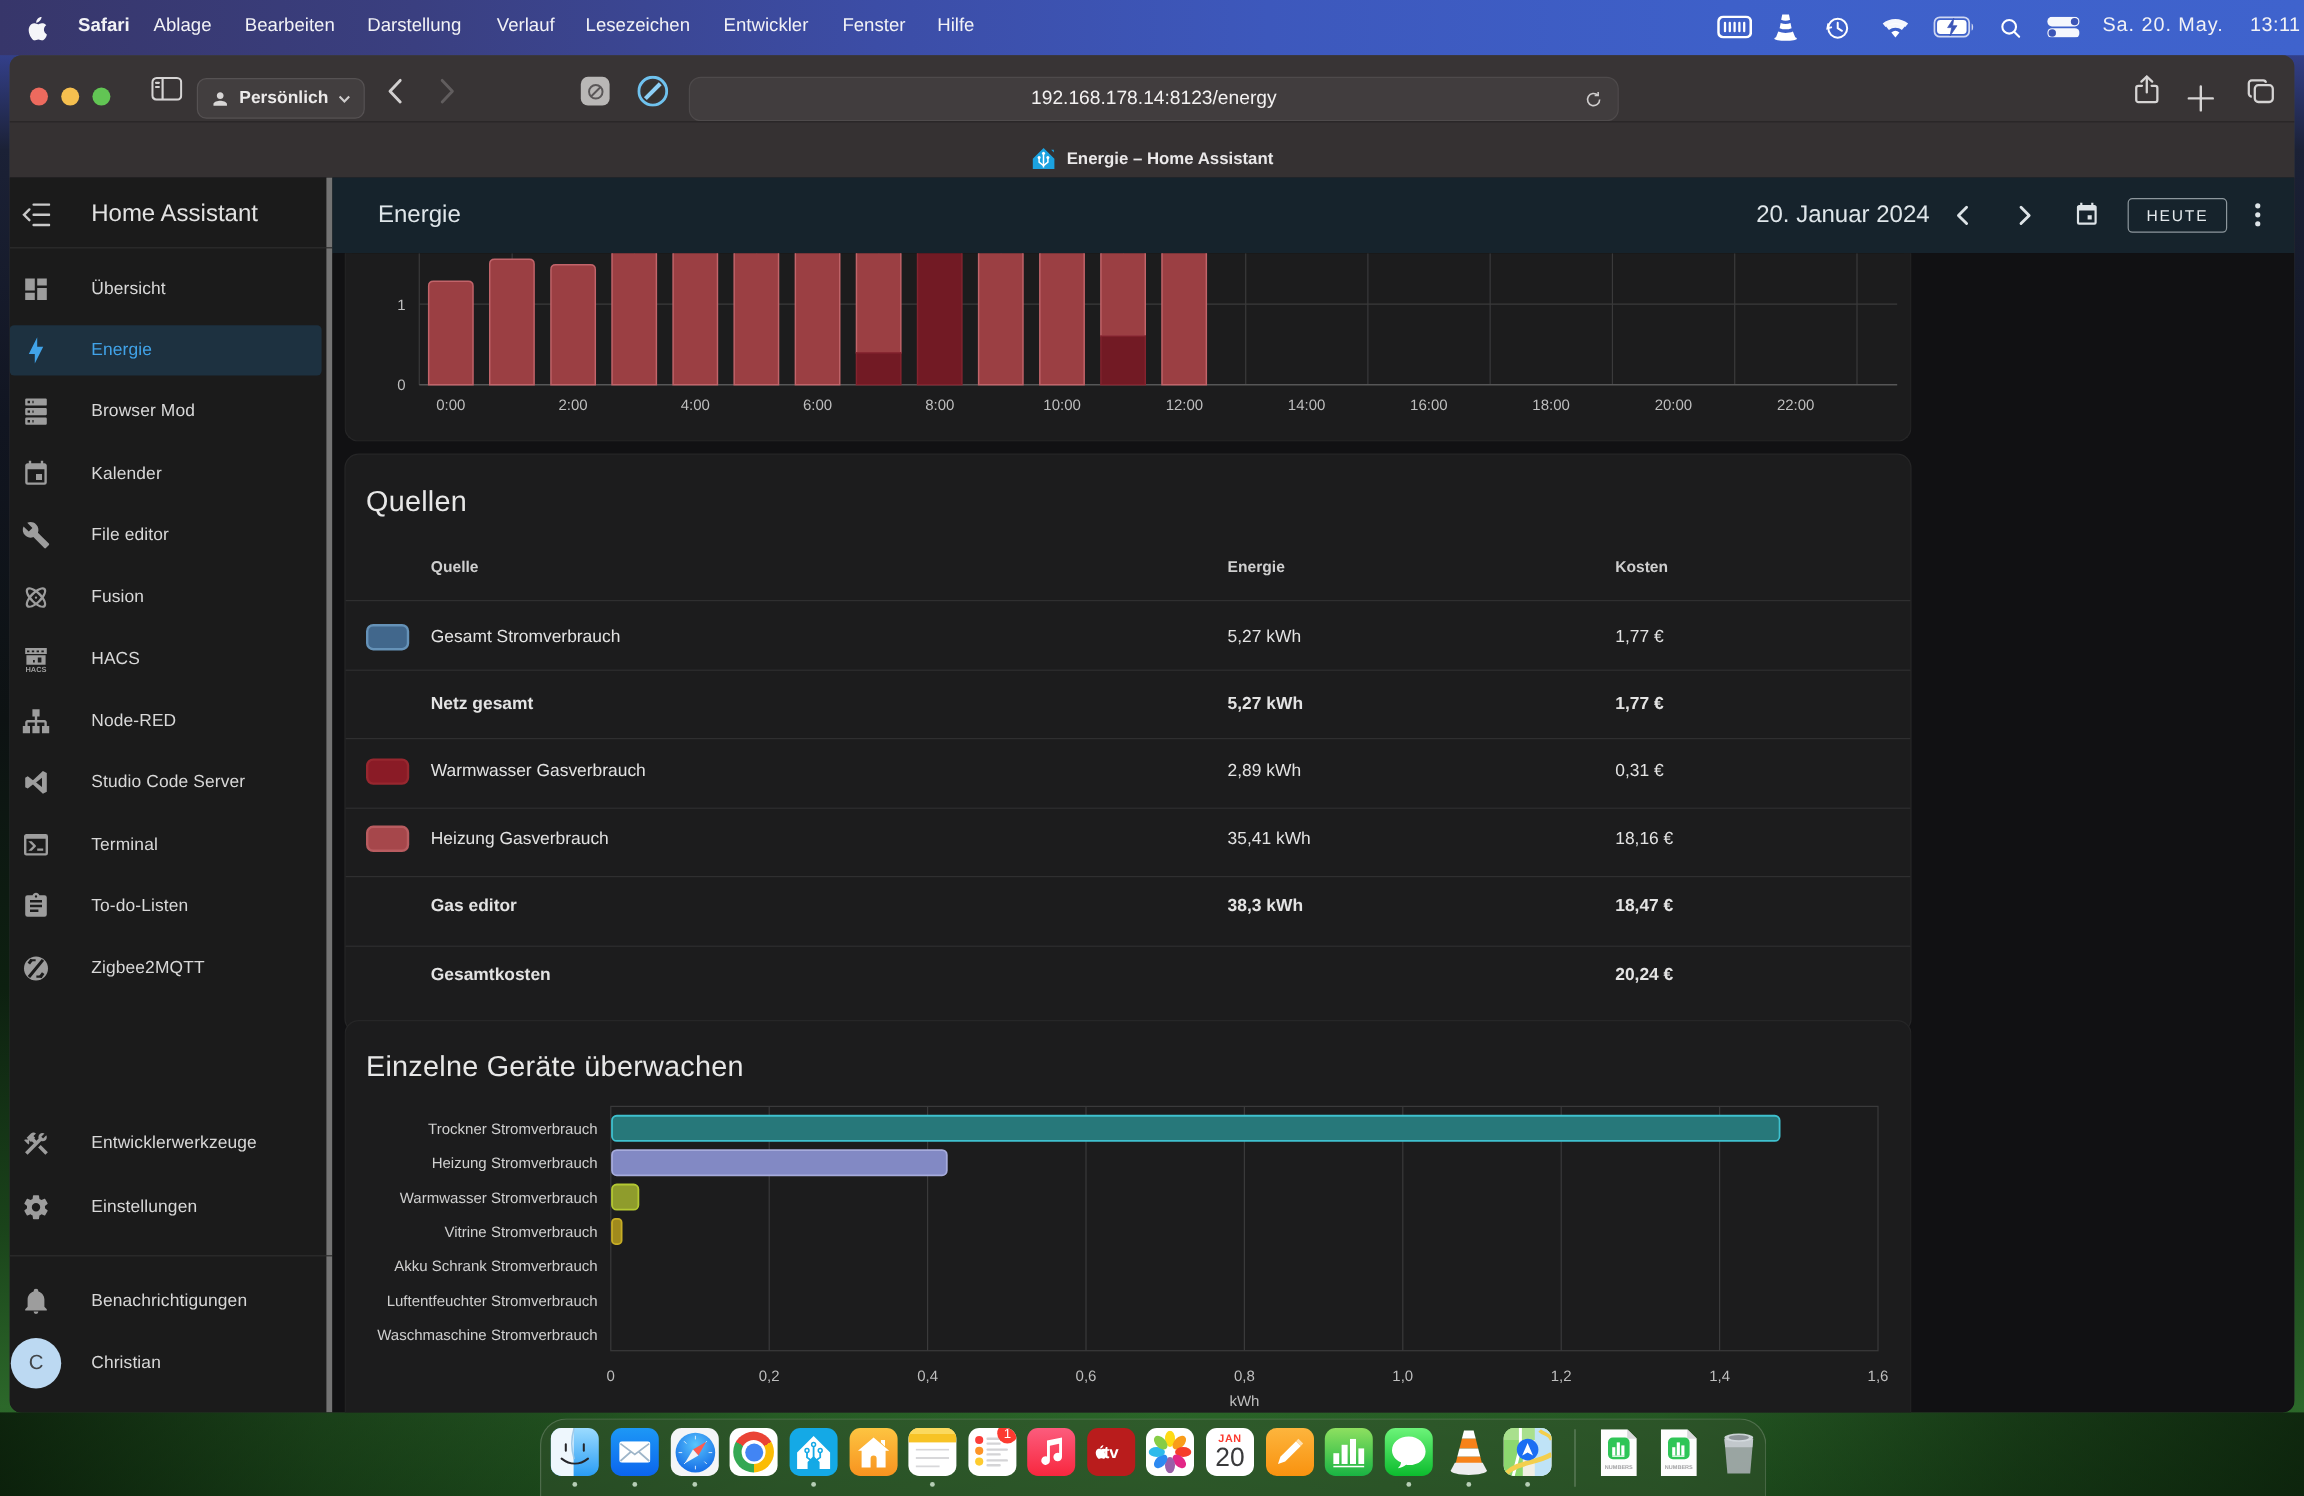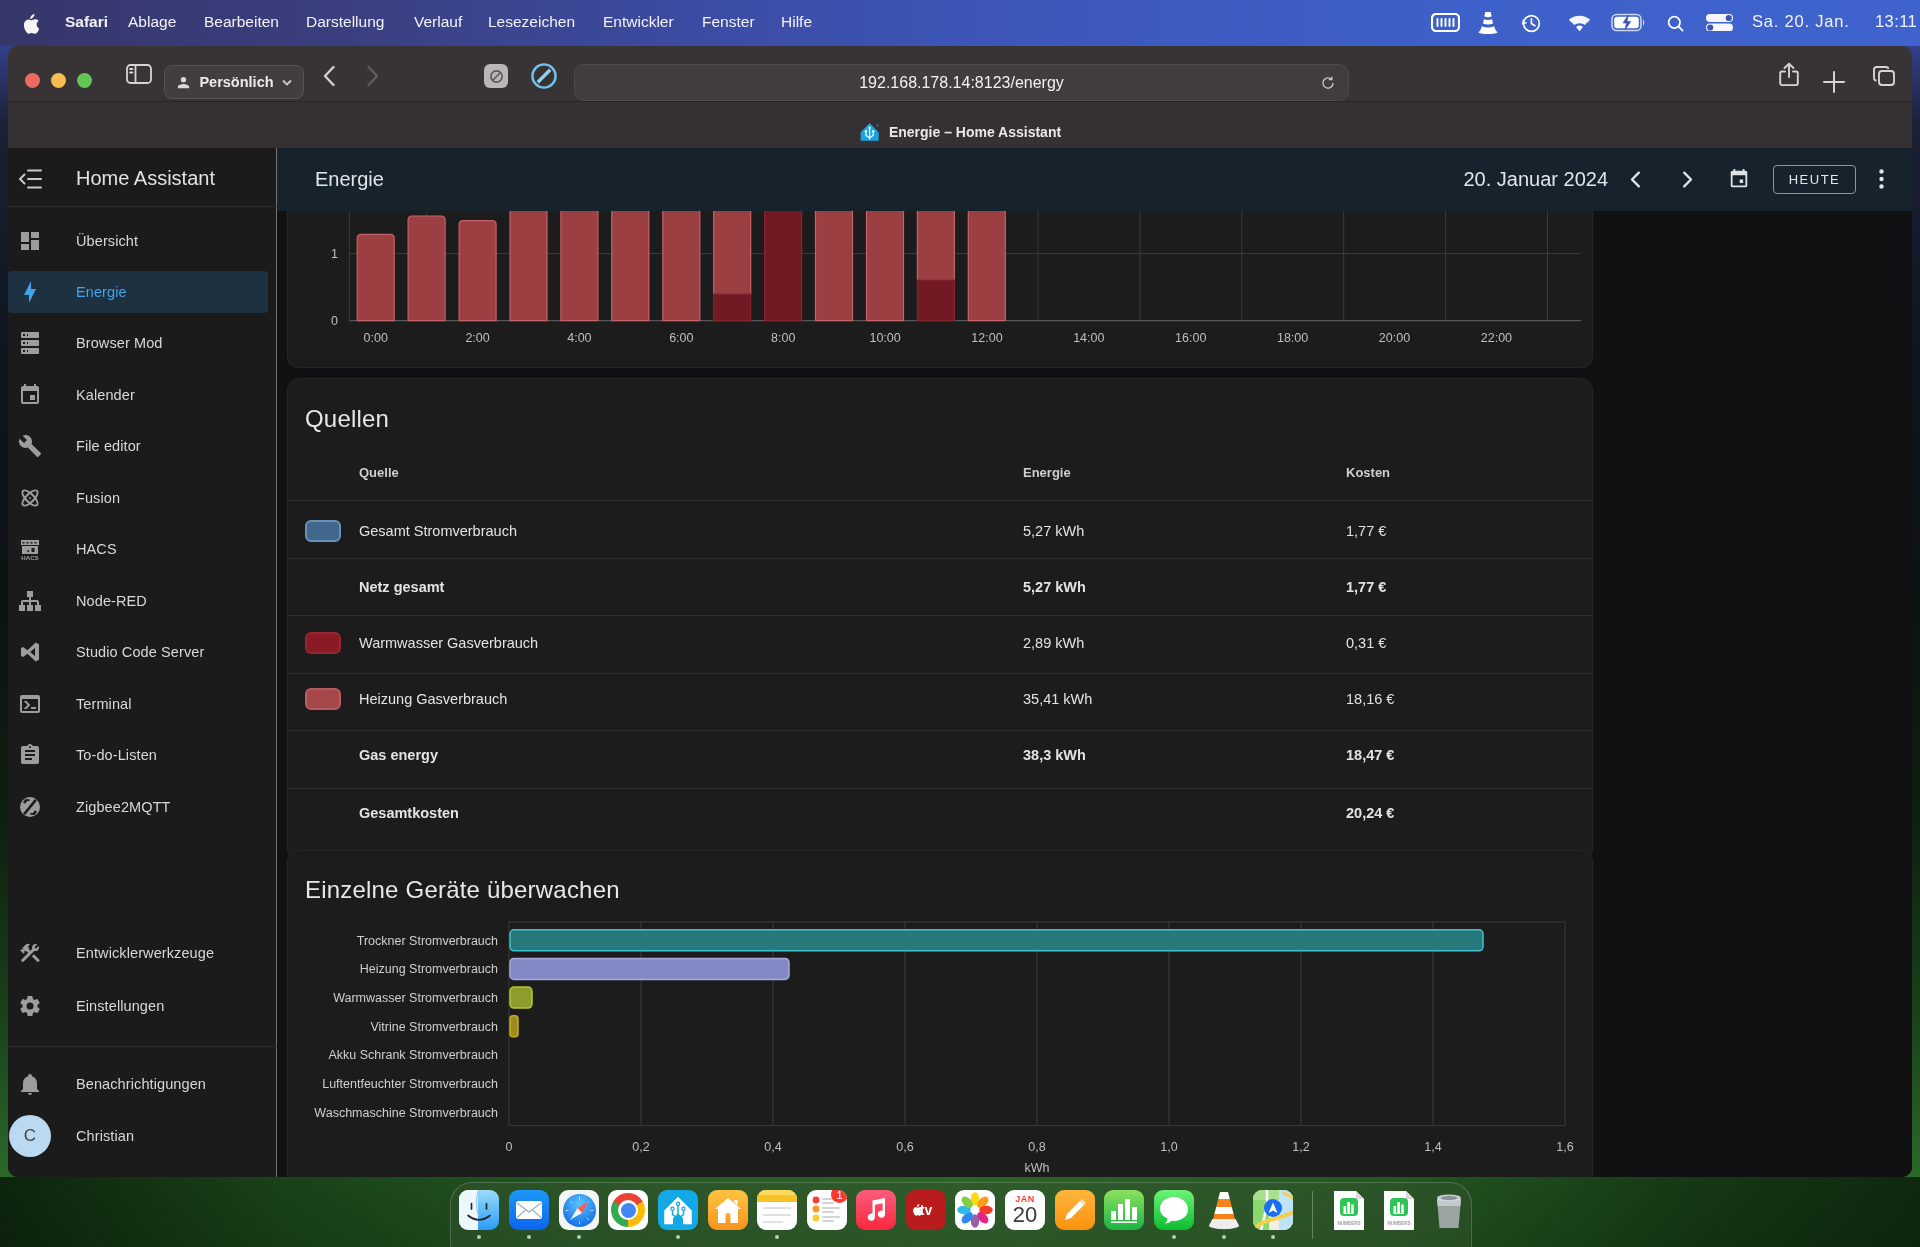--- a/index.html
+++ b/index.html
@@ -25,21 +25,21 @@
   #toolbar { position:absolute; left:0; top:0; width:100%; height:55px; background:#383435; }
   #tabstrip { position:absolute; left:0; top:55px; width:100%; height:47px; background:#353132; border-top:1px solid #292526; display:flex; align-items:center; justify-content:center; padding-top:13px; }
   .tl { position:absolute; top:27px; width:15px; height:15px; border-radius:50%; }
   #urlbar {
     position:absolute; left:566px; top:18px; width:775px; height:37px;
     border-radius:10px; background:#413d3e; border:1px solid #4e4a4b;
     color:#f3f1f1; font-size:16px; display:flex; align-items:center; justify-content:center;
   }
   
   #ha { position:absolute; left:0; top:102px; width:1904px; height:1029px; background:#111113; }
-  #sidebar { position:absolute; left:0; top:0; width:269px; height:100%; background:#1b1b1b; border-right:1px solid #737373; }
+  #sidebar { position:absolute; left:0; top:0; width:269px; height:100%; background:#1b1b1b; border-right:5px solid #737373; }
   .sitem { position:absolute; left:0; width:264px; height:42px; }
   .sicon { position:absolute; left:10px; top:9px; width:24px; height:24px; }
   .slabel { position:absolute; left:68px; top:50%; transform:translateY(-50%); font-size:14.5px; color:#d8d8d8; letter-spacing:.1px; }
   #haheader { position:absolute; left:269px; top:0; width:1635px; height:63px; background:#16232c; color:#dfe6ea; }
   #content { position:absolute; left:269px; top:63px; width:1635px; height:966px; background:#111113; }
   .card { position:absolute; left:10px; width:1306px; background:#1c1c1d; border:1px solid #262627; border-radius:12px; }
   .cardtitle { font-size:24px; color:#e7e7e7; letter-spacing:.2px; }
   .trow { font-size:14.5px; color:#e3e3e3; }
   .dicon { position:absolute; top:7px; width:40px; height:40px; border-radius:9px; overflow:hidden; }
   .ddot { position:absolute; top:52px; width:4px; height:4px; border-radius:50%; background:#cfe4cf; opacity:.85; }
@@ -89,21 +89,21 @@
   <svg class="abs" style="left:1666px;top:14px" width="19" height="19" viewBox="0 0 24 24" fill="none" stroke="#fff" stroke-width="2.2" stroke-linecap="round">
       <circle cx="10.5" cy="10.5" r="7.2"></circle>
       <path d="M16 16l5 5"></path>
     </svg>
   <svg class="abs" style="left:1706px;top:14px" width="27" height="17" viewBox="0 0 27 17" fill="#fff">
       <rect x="0" y="0" width="27" height="8" rx="4" opacity=".95"></rect>
       <circle cx="22.8" cy="4" r="3.1" fill="#3c55b6"></circle>
       <rect x="0" y="9.5" width="27" height="8" rx="4" opacity=".95"></rect>
       <circle cx="4.2" cy="13.5" r="3.1" fill="#3c55b6"></circle>
     </svg>
-  <span class="abs" style="left:1752px;top:12px;font-weight:500;font-size:16.5px;letter-spacing:.8px">Sa. 20. Jan.</span>
+  <span class="abs" style="left:1752px;top:12px;font-weight:500;font-size:16.5px;letter-spacing:.8px">Sa. 20. May.</span>
   <span class="abs" style="left:1875px;top:12px;font-weight:500;font-size:16.5px;letter-spacing:.4px">13:11</span>
 </div>
 <div id="window">
   <div id="toolbar">
     <div class="tl" style="left:17px;background:#ed6a5e"></div>
     <div class="tl" style="left:43px;background:#f5bf4f"></div>
     <div class="tl" style="left:69px;background:#62c554"></div>
 
     <svg class="abs" style="left:118px;top:18px" width="26" height="20" viewBox="0 0 26 20" fill="none" stroke="#d6d4d4" stroke-width="1.8">
         <rect x="1" y="1" width="24" height="18" rx="3.5"></rect>
@@ -382,21 +382,21 @@
       <div class="abs trow" style="left:735px;top:200px;font-weight:700">5,27 kWh</div>
       <div class="abs trow" style="left:1058px;top:200px;font-weight:700">1,77 €</div>
       <div class="abs" style="left:17px;top:253px;width:36px;height:22px;border-radius:6px;background:#8a1b26;border:2px solid #97272f"></div>
       <div class="abs trow" style="left:71px;top:256px">Warmwasser Gasverbrauch</div>
       <div class="abs trow" style="left:735px;top:256px">2,89 kWh</div>
       <div class="abs trow" style="left:1058px;top:256px">0,31 €</div>
       <div class="abs" style="left:17px;top:309px;width:36px;height:22px;border-radius:6px;background:#a6474b;border:2px solid #b95c60"></div>
       <div class="abs trow" style="left:71px;top:312px">Heizung Gasverbrauch</div>
       <div class="abs trow" style="left:735px;top:312px">35,41 kWh</div>
       <div class="abs trow" style="left:1058px;top:312px">18,16 €</div>
-      <div class="abs trow" style="left:71px;top:368px;font-weight:700">Gas energy</div>
+      <div class="abs trow" style="left:71px;top:368px;font-weight:700">Gas editor</div>
       <div class="abs trow" style="left:735px;top:368px;font-weight:700">38,3 kWh</div>
       <div class="abs trow" style="left:1058px;top:368px;font-weight:700">18,47 €</div>
       <div class="abs trow" style="left:71px;top:426px;font-weight:700">Gesamtkosten</div>
       <div class="abs trow" style="left:1058px;top:426px;font-weight:700">20,24 €</div>
     </div>
 
     <div class="card" style="top:702px;left:279px;height:327px;border-radius:12px 12px 0 0;border-bottom:none">
       <div class="abs cardtitle" style="left:17px;top:25px">Einzelne Geräte überwachen</div>
       <svg width="1304" height="326" viewBox="0 0 1304 326" style="display:block">
         <g stroke="#3a3a3b" stroke-width="1" fill="none">

